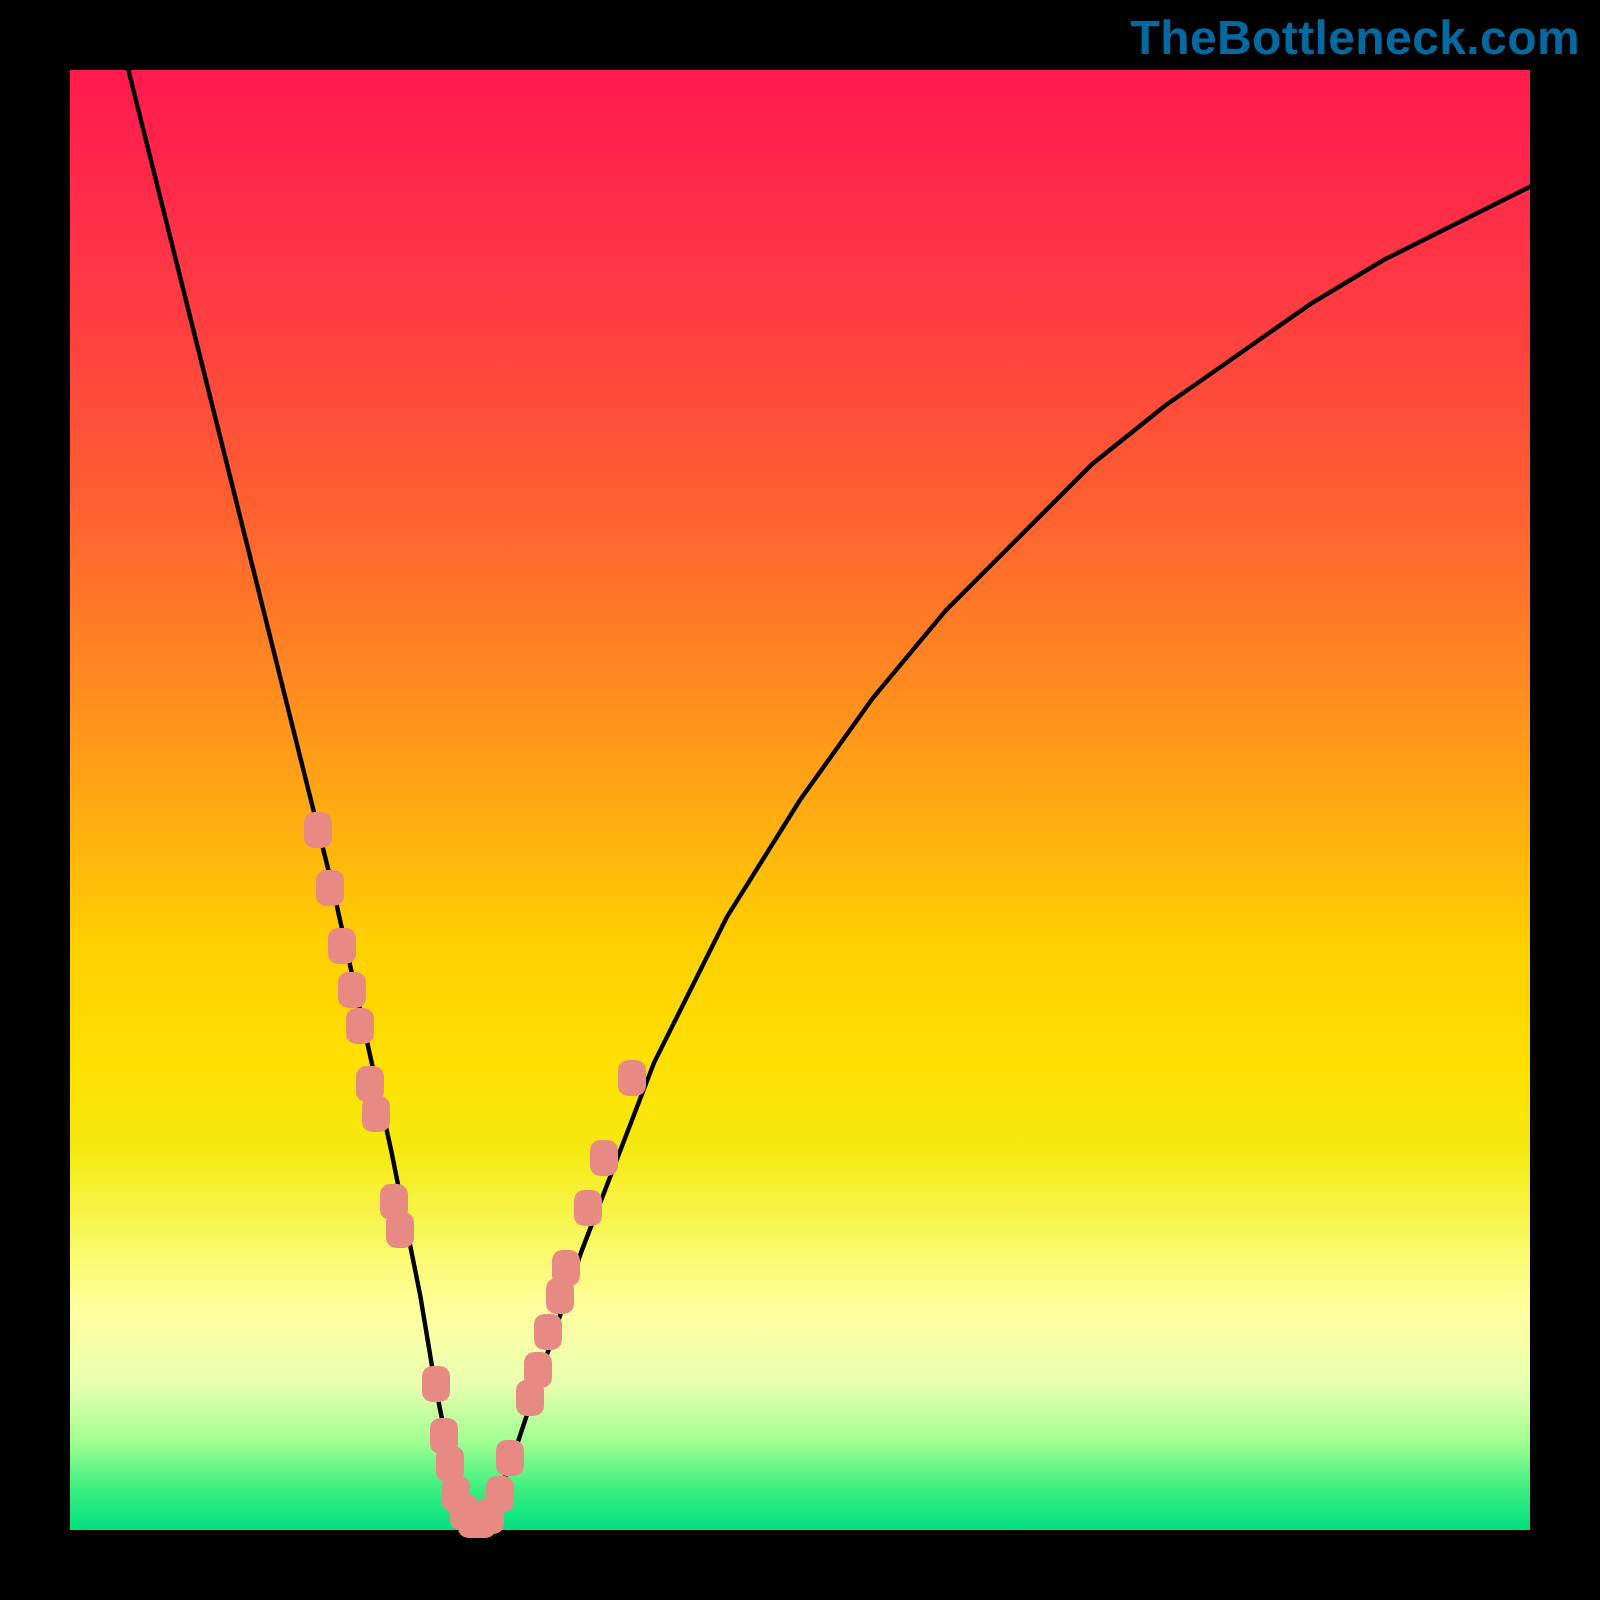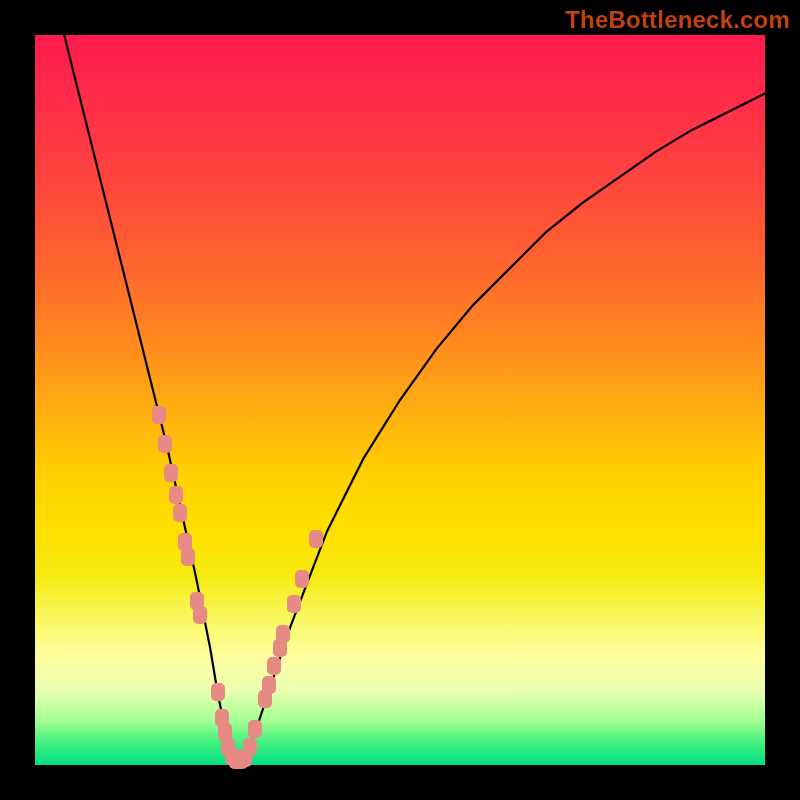--- a/index.html
+++ b/index.html
@@ -34,21 +34,21 @@
       #00e080 100%
     );
   }
   .watermark {
     position: absolute;
     top: 6px;
     right: 10px;
     font-family: Arial, Helvetica, sans-serif;
     font-size: 24px;
     font-weight: 600;
-    color: #c2410c;
+    color: #0369a1;
     letter-spacing: 0.2px;
   }
   svg.curve {
     position: absolute;
     left: 0; top: 0;
     width: 730px; height: 730px;
   }
   .marker {
     position: absolute;
     width: 14px;

